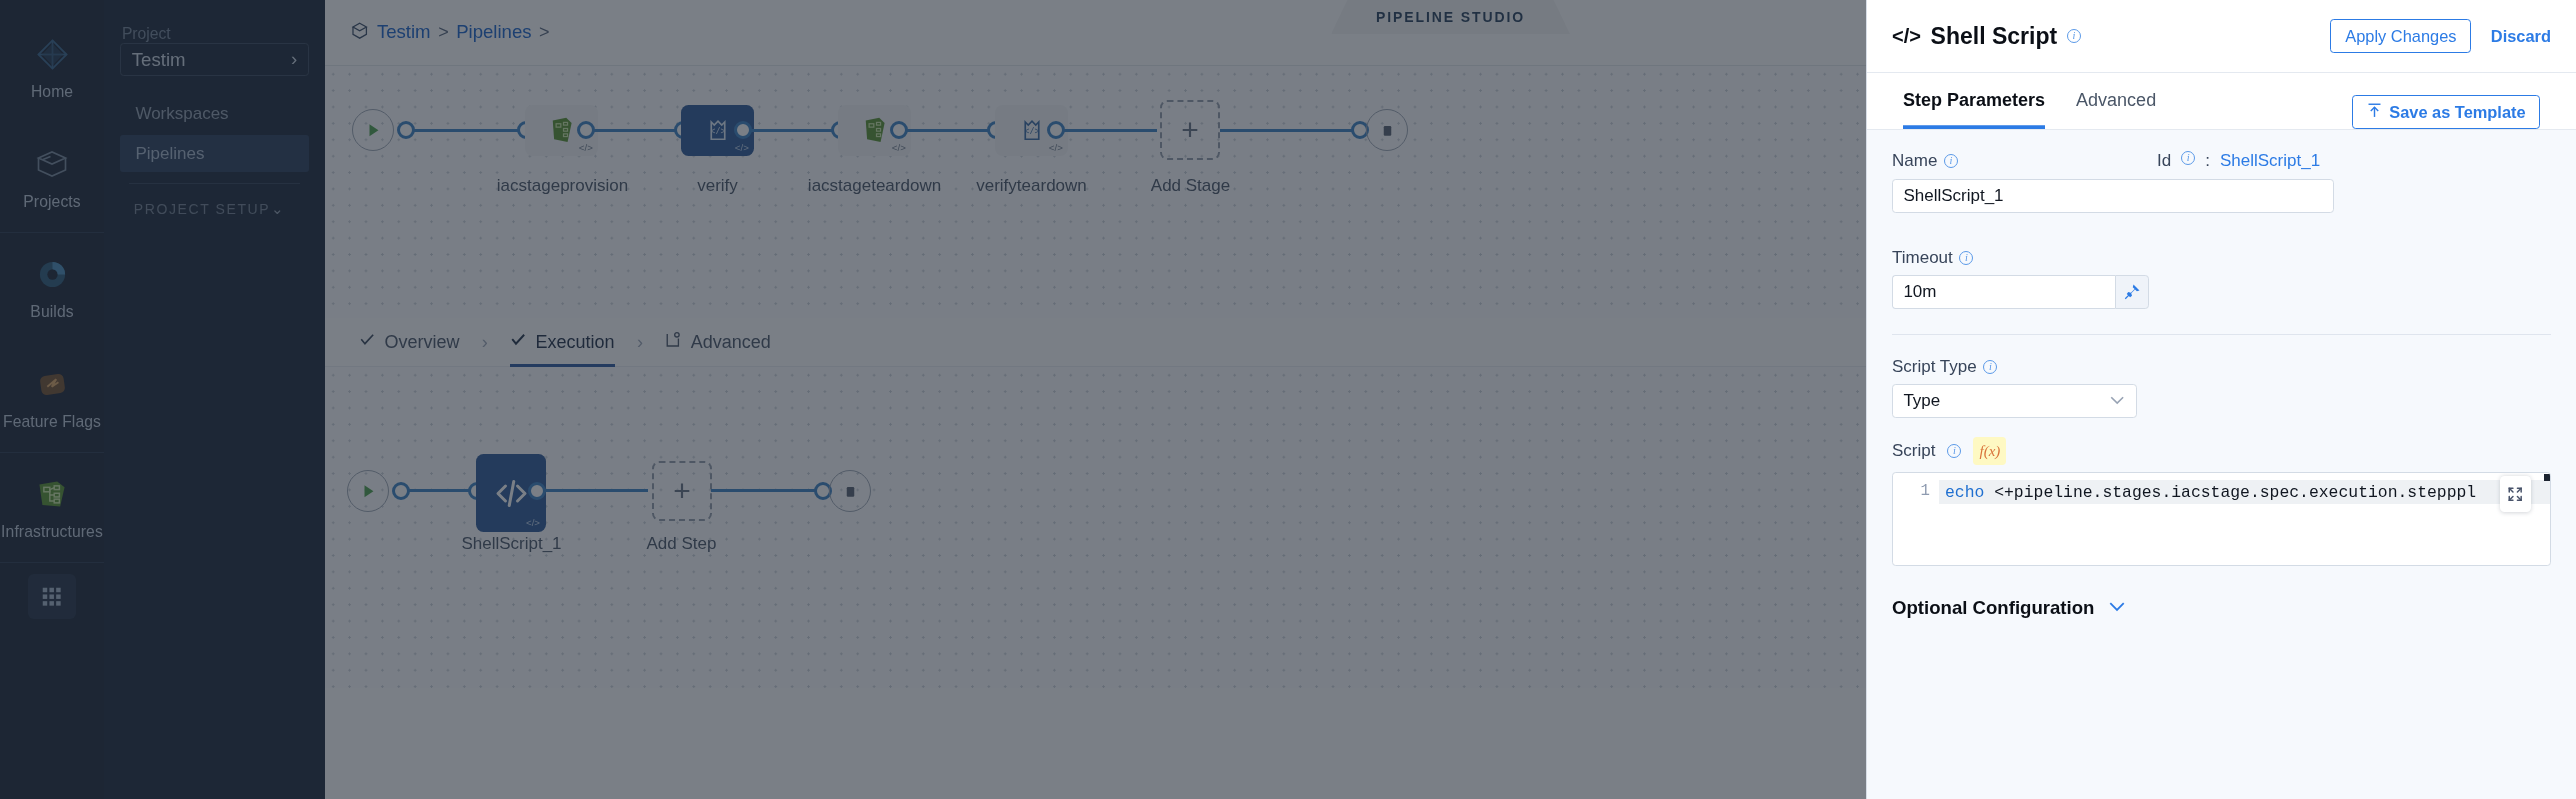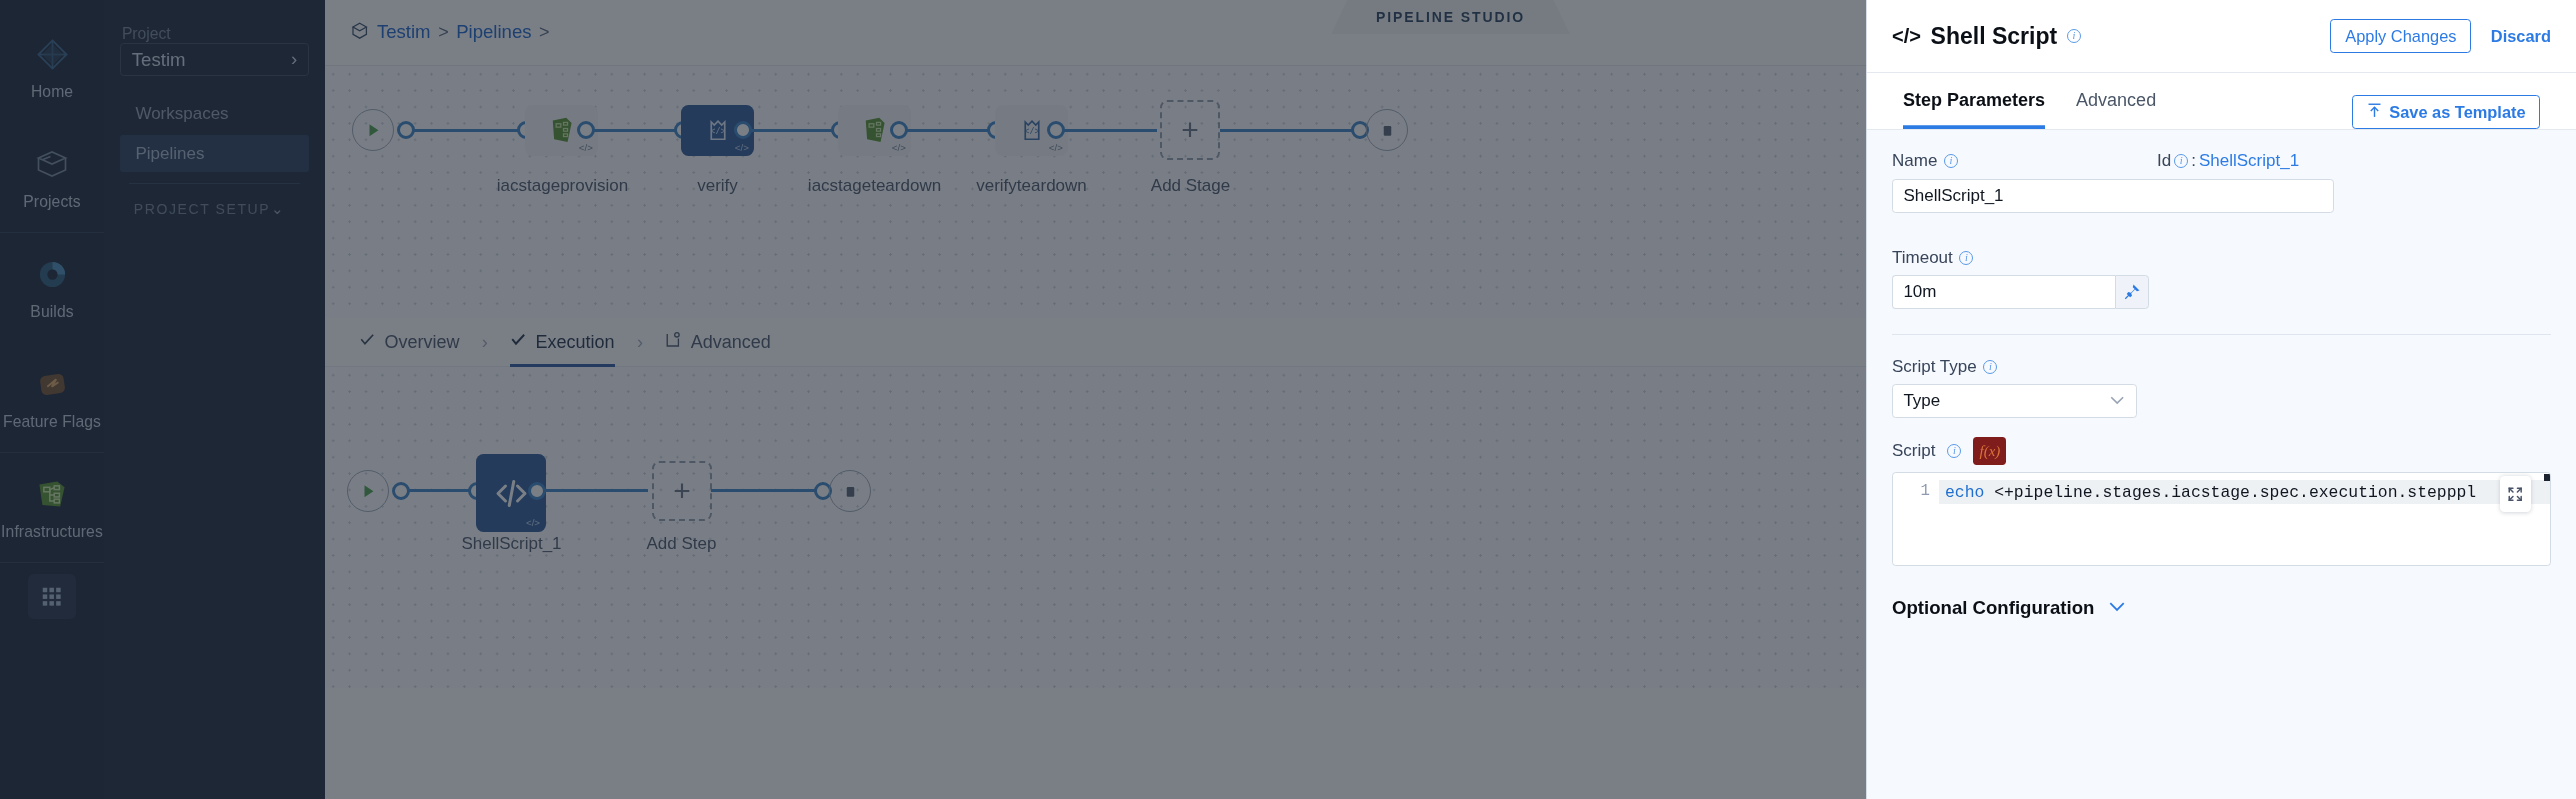--- a/index.html
+++ b/index.html
@@ -223,42 +223,42 @@
     display: flex; align-items: center; gap: 6.7px;
     font-size: 17px; color: #38455a; margin-bottom: 6.7px;
   }
   .info-i {
     width: 14px; height: 14px; border-radius: 50%; border: 1.2px solid #5b9ae8;
     color: #5b9ae8; font-size: 10.4px; display: inline-flex;
     align-items: center; justify-content: center; font-style: italic;
     font-family: "Liberation Serif", serif; line-height: 1;
   }
   .row-name { display: flex; align-items: flex-start; }
-  .id-line { display: flex; align-items: center; gap: 3px; font-size: 17px; color: #38455a; }
+  .id-line { display: flex; gap: 10px; font-size: 17px; color: #38455a; }
   .id-line .v { color: #2c7be5; }
   .input-box {
     height: 34px; border: 0.7px solid #d3dbe5; border-radius: 3.7px; background: #ffffff;
     display: flex; align-items: center; padding: 0 10.4px;
     font-size: 17px; color: #101620;
   }
   .input-wrap-pin { display: flex; width: 257px; }
   .input-wrap-pin .input-box { flex: 1; border-right: none; border-radius: 3.7px 0 0 3.7px; text-align: right; }
   .pin-btn {
     width: 34px; height: 34px; border: 0.7px solid #d3dbe5; border-radius: 0 3.7px 3.7px 0;
     background: #eff3f9; display: flex; align-items: center; justify-content: center;
     cursor: pointer;
   }
   .hr { height: 0.7px; background: #dfe5ee; margin: 25px 0 22.4px 0; }
   .select-box {
     width: 245px; height: 34px; border: 0.7px solid #d3dbe5; border-radius: 3.7px;
     background: #ffffff; display: flex; align-items: center; justify-content: space-between;
     padding: 0 10.4px; font-size: 17px; color: #101620; cursor: pointer;
   }
   .fx-btn {
-    width: 33px; height: 28px; border-radius: 3.7px; background: #7f1d1d;
+    width: 33px; height: 28px; border-radius: 3.7px; background: #fef9c3;
     display: flex; align-items: center; justify-content: center;
     color: #d9733a; font-size: 15px; font-style: italic; cursor: pointer;
     font-family: "Liberation Serif", serif;
   }
   .code-wrap {
     position: relative; border: 0.7px solid #d3dbe5; border-radius: 3.7px;
     background: #ffffff; height: 94px; overflow: hidden;
   }
   .code-gutter {
     position: absolute; left: 0; top: 0; width: 46px; height: 100%;

